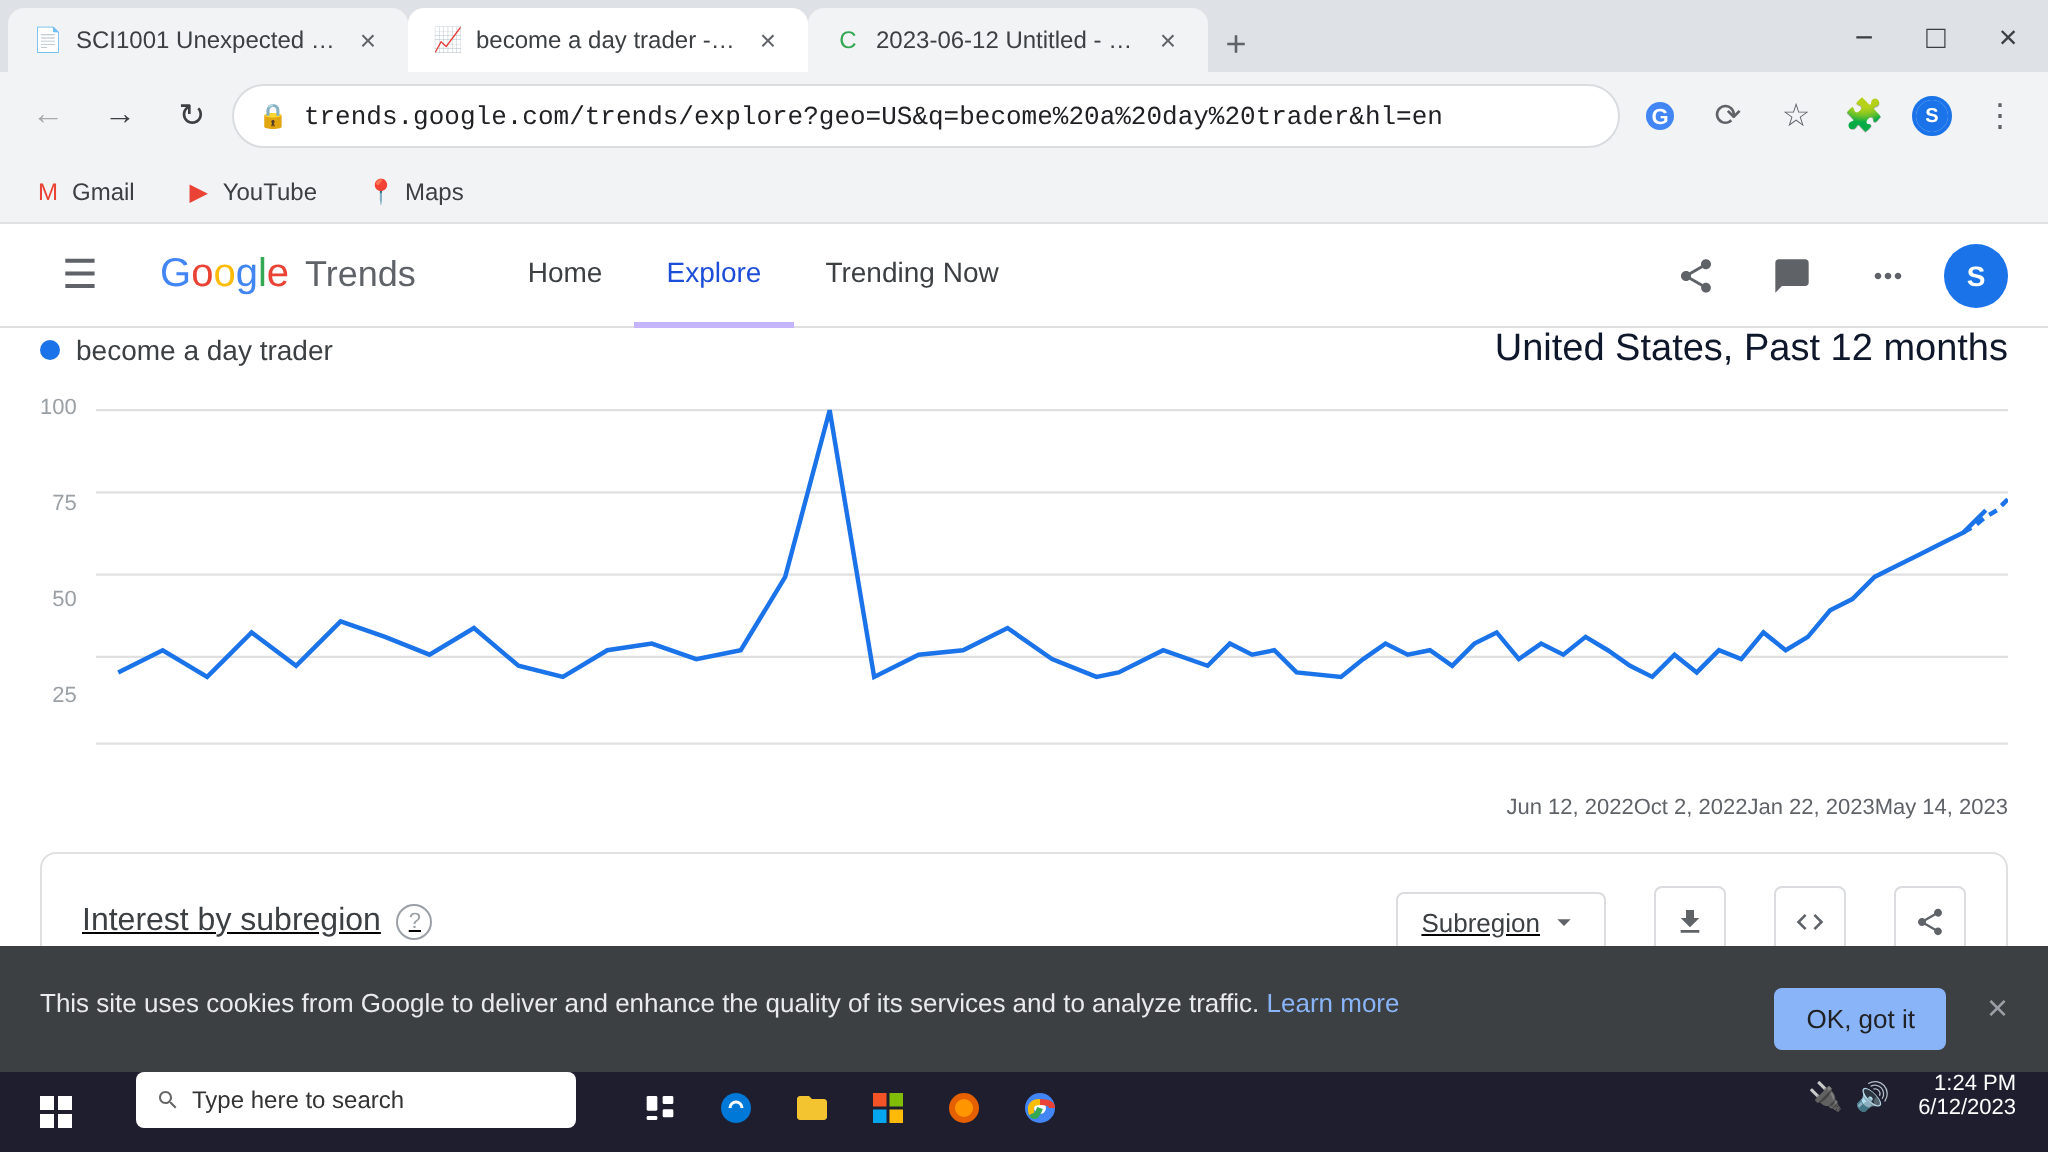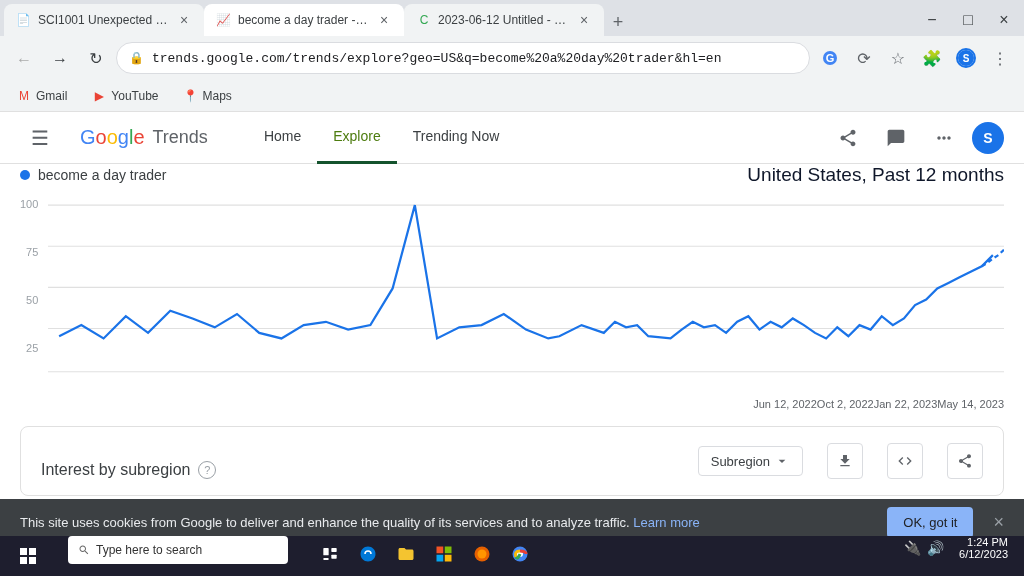--- a/index.html
+++ b/index.html
@@ -38,46 +38,46 @@
     
     .gt-header { display: flex; align-items: center; height: 52px; padding: 0 20px; border-bottom: 1px solid #e0e0e0; flex-shrink: 0; }
     .gt-menu-btn { width: 40px; height: 40px; display: flex; align-items: center; justify-content: center; cursor: pointer; color: #5f6368; font-size: 20px; border-radius: 50%; }
     .gt-logo { display: flex; align-items: center; gap: 4px; margin: 0 20px; }
     .g-blue { color: #4285f4; }
     .g-red { color: #ea4335; }
     .g-yellow { color: #fbbc05; }
     .g-green { color: #34a853; }
     .gt-nav { display: flex; align-items: center; gap: 0; margin-left: 20px; }
     .gt-nav-item { padding: 0 16px; height: 52px; display: flex; align-items: center; font-size: 14px; color: #3c4043; cursor: pointer; border-bottom: 3px solid transparent; }
-    .gt-nav-item.active { color: #4d7c0f; border-bottom: 3px solid #14532d; font-weight: 500; }
+    .gt-nav-item.active { color: #1d4ed8; border-bottom: 3px solid #c4b5fd; font-weight: 500; }
     .gt-header-actions { margin-left: auto; display: flex; align-items: center; gap: 8px; }
     .gt-icon-btn { width: 40px; height: 40px; display: flex; align-items: center; justify-content: center; cursor: pointer; color: #5f6368; font-size: 18px; border-radius: 50%; }
     .gt-profile { width: 32px; height: 32px; border-radius: 50%; background: #1a73e8; color: white; font-size: 14px; font-weight: bold; display: flex; align-items: center; justify-content: center; cursor: pointer; }
     .chart-topic-row { display: flex; align-items: center; justify-content: space-between; padding: 0 20px 8px; }
     .topic-label { display: flex; align-items: center; gap: 8px; font-size: 14px; color: #3c4043; }
     .topic-dot { width: 10px; height: 10px; border-radius: 50%; background: #1a73e8; }
     .date-range { font-size: 19px; color: #0f172a; }
 
     .chart-container { position: relative; margin: 0 20px; height: 200px; }
     .chart-svg { width: 100%; height: 100%; }
 
     .chart-labels { display: flex; justify-content: flex-end; padding: 4px 20px 0; }
     .chart-label { font-size: 11px; color: #5f6368; }
 
     
     .subregion-section { margin: 8px 20px 0; padding: 16px 20px; border: 1px solid #e0e0e0; border-radius: 8px; }
-    .subregion-header { display: flex; align-items: flex-end; justify-content: space-between; }
+    .subregion-header { display: flex; align-items: center; justify-content: space-between; text-decoration: underline; }
     .subregion-title { display: flex; align-items: center; gap: 8px; font-size: 16px; color: #3c4043; font-weight: 500; }
     .info-icon { width: 18px; height: 18px; border-radius: 50%; border: 1px solid #9aa0a6; display: flex; align-items: center; justify-content: center; font-size: 11px; color: #9aa0a6; cursor: pointer; }
     .subregion-controls { display: flex; align-items: center; gap: 24px; }
     .subregion-dropdown { display: flex; align-items: center; gap: 4px; padding: 6px 12px; border: 1px solid #dadce0; border-radius: 4px; font-size: 13px; color: #3c4043; cursor: pointer; }
     .subregion-btn { width: 36px; height: 36px; display: flex; align-items: center; justify-content: center; border: 1px solid #dadce0; border-radius: 4px; cursor: pointer; color: #5f6368; font-size: 16px; }
 
     
-    .cookie-banner { position: absolute; bottom: 30px; left: 0; right: 0; background: #3c4043; color: #fff; padding: 8px 20px; display: flex; align-items: center; gap: 12px; z-index: 100; font-size: 13px; }
+    .cookie-banner { position: absolute; bottom: 30px; left: 0; right: 0; background: #3c4043; color: #fff; padding: 21px 20px; display: flex; align-items: flex-start; gap: 12px; z-index: 100; font-size: 13px; }
     .cookie-text { flex: 1; color: #e8eaed; }
     .cookie-learn { color: #8ab4f8; cursor: pointer; text-decoration: none; }
     .cookie-ok { background: #8ab4f8; color: #202124; border: none; padding: 8px 16px; border-radius: 4px; font-size: 13px; font-weight: 500; cursor: pointer; }
     .cookie-dismiss { color: #9aa0a6; font-size: 18px; cursor: pointer; margin-left: 8px; }
 
     
     .download-bar { height: 30px; background: #f1f3f4; border-top: 1px solid #dadce0; display: flex; align-items: center; padding: 0 12px; gap: 8px; flex-shrink: 0; position: absolute; bottom: 0; left: 0; right: 0; z-index: 99; }
     .download-file { display: flex; align-items: center; gap: 6px; font-size: 12px; color: #3c4043; }
     .download-chevron { font-size: 14px; color: #5f6368; cursor: pointer; }
     .download-show-all { margin-left: auto; font-size: 12px; color: #1a73e8; cursor: pointer; }

